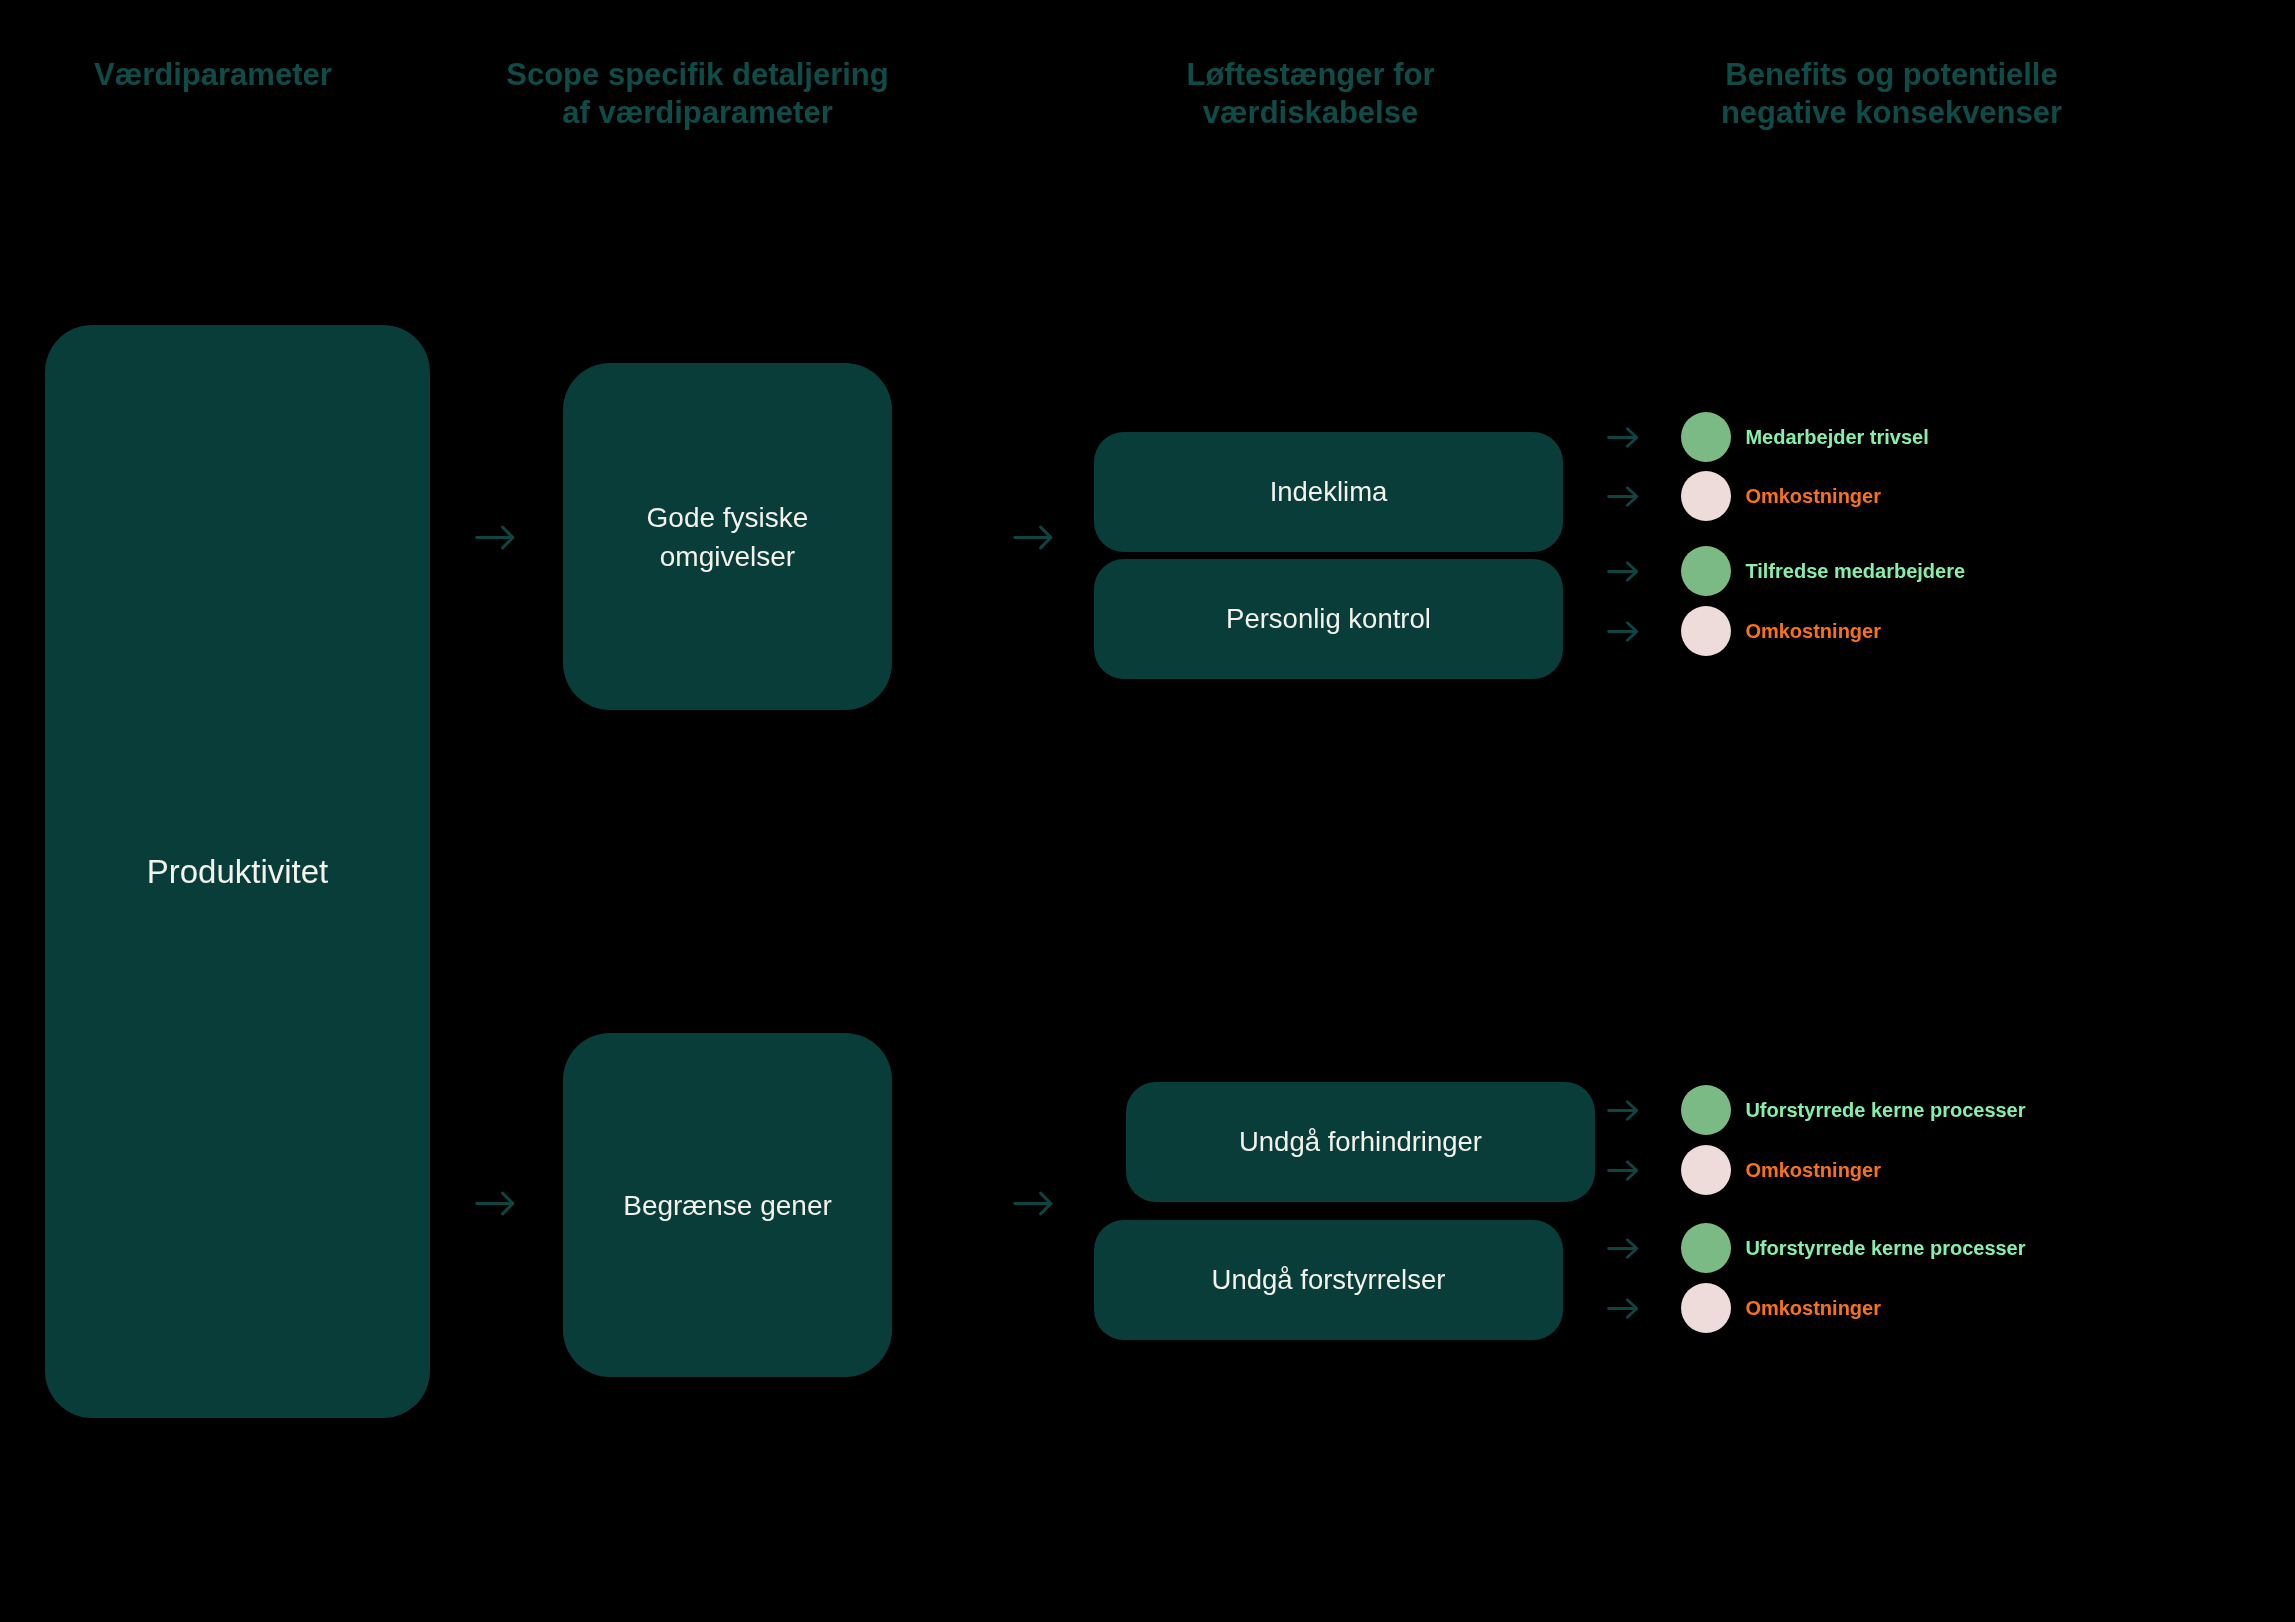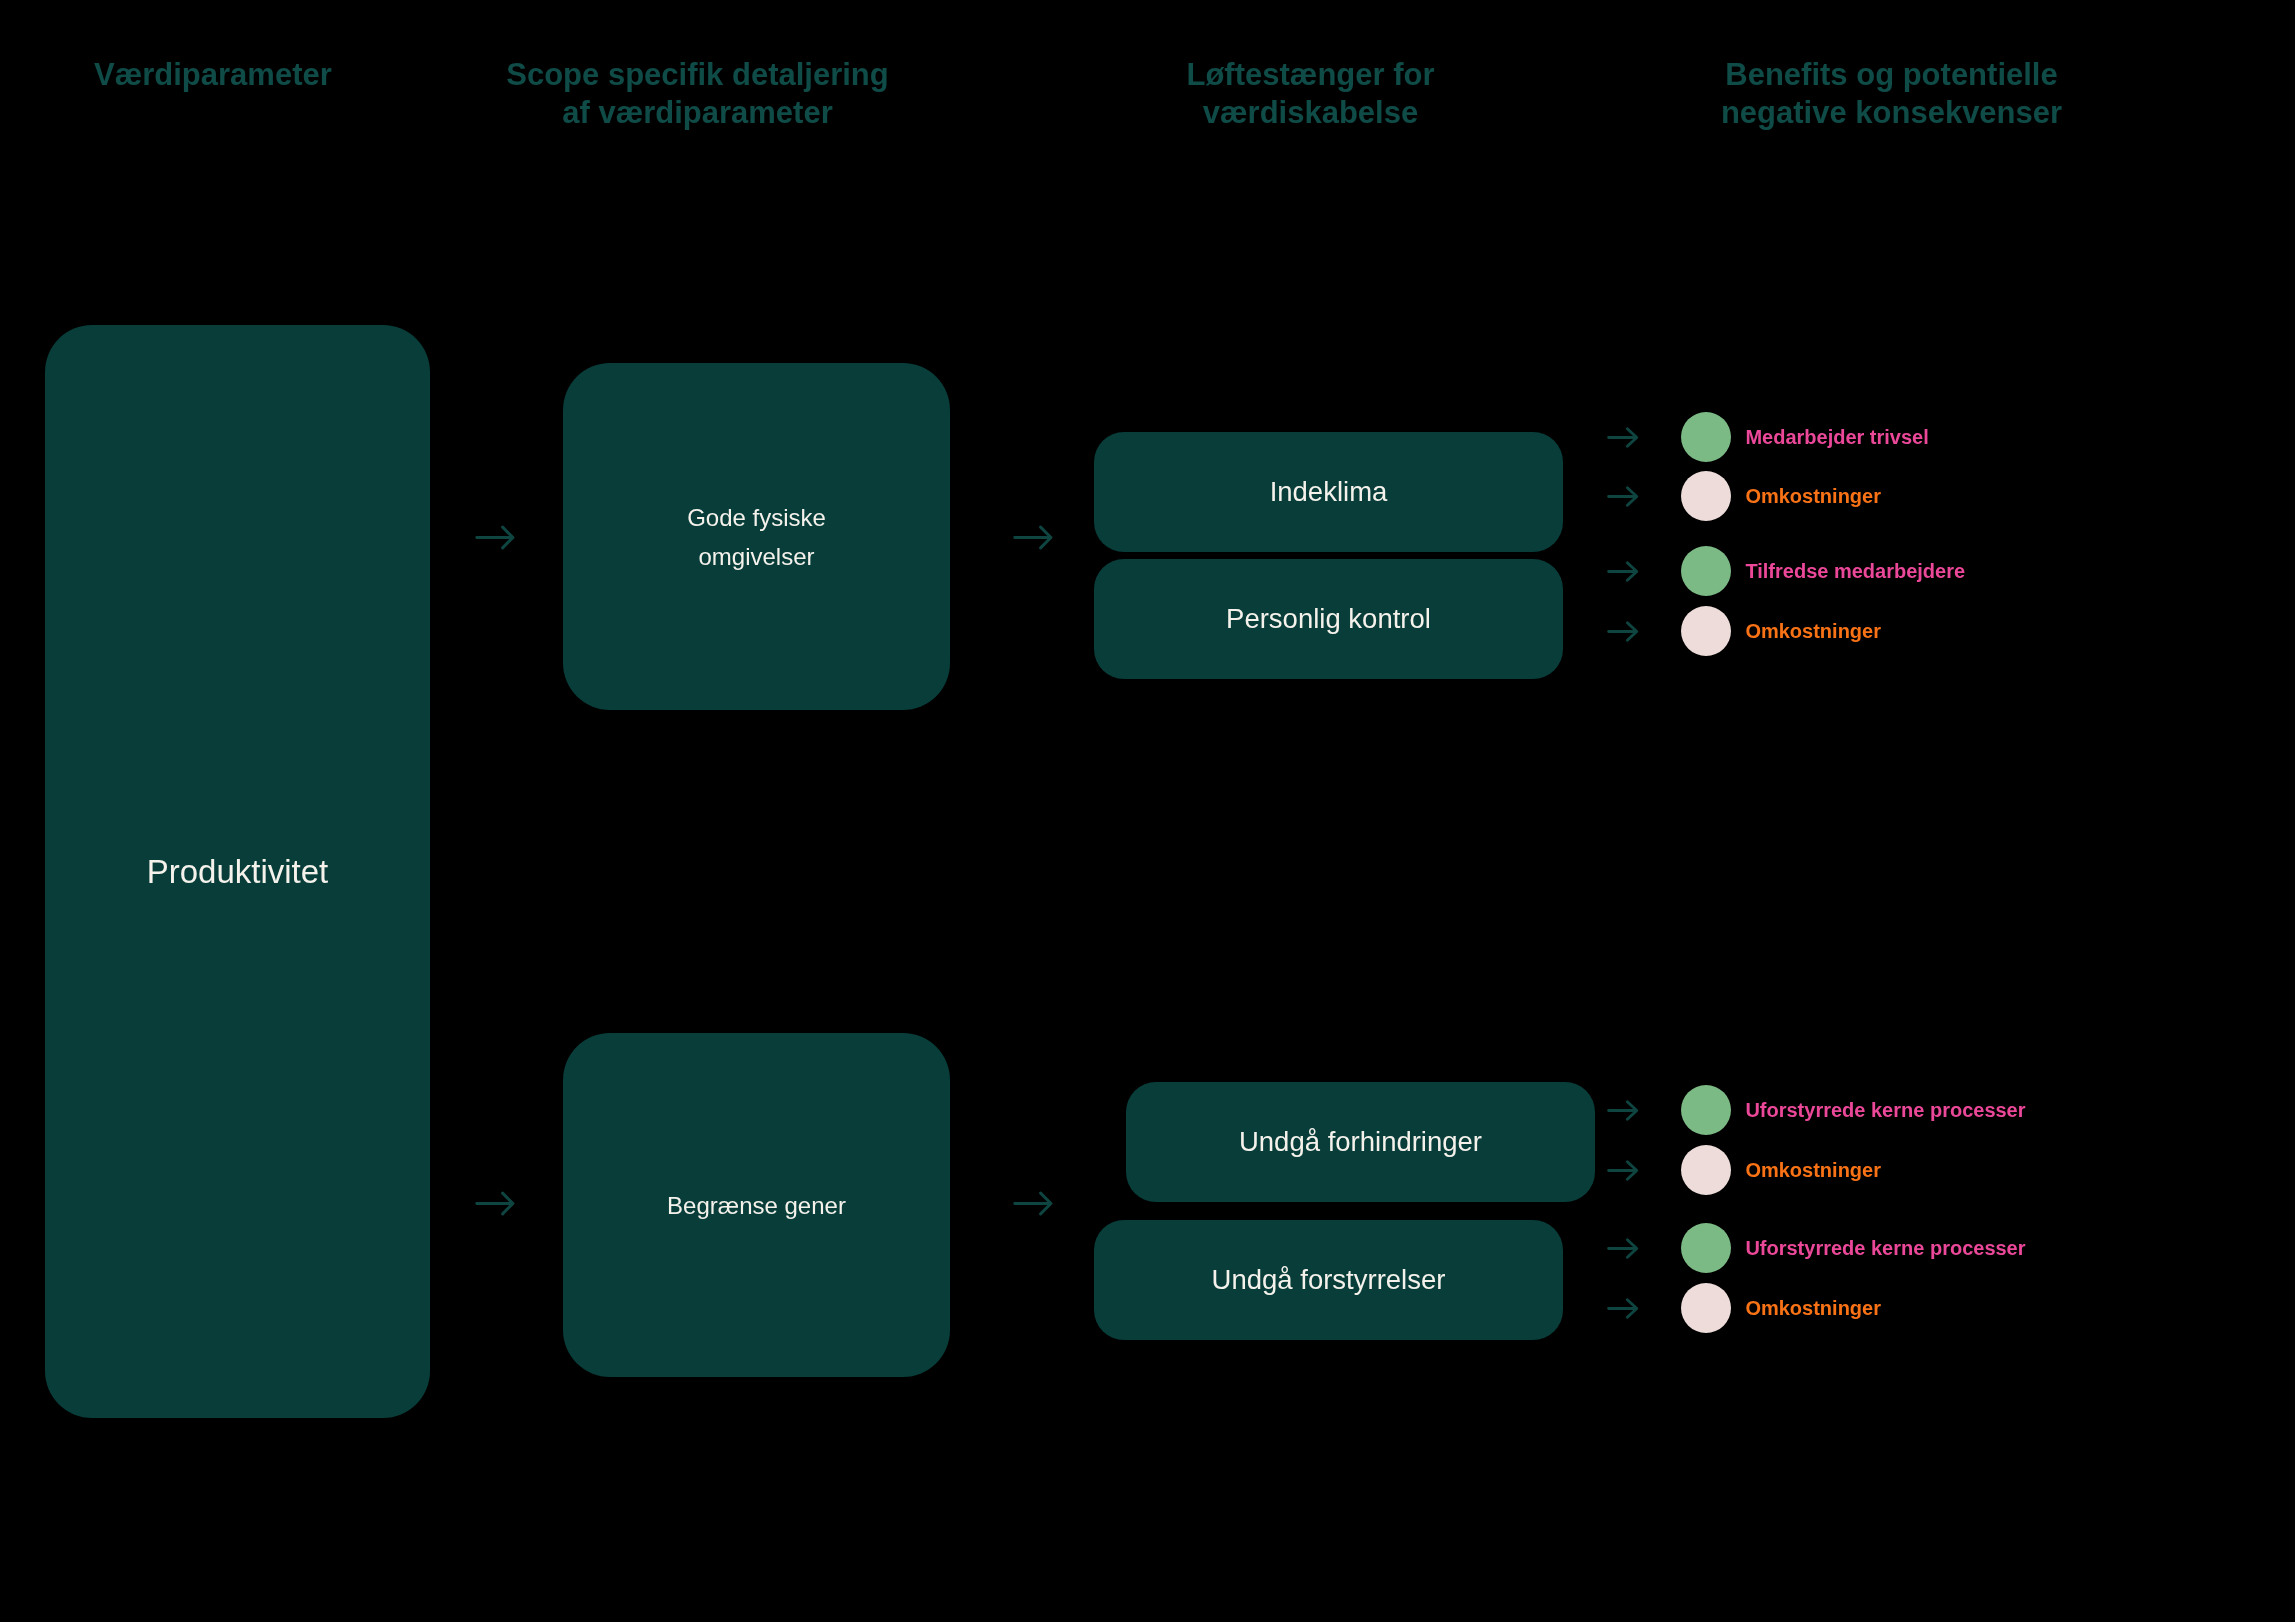--- a/index.html
+++ b/index.html
@@ -34,22 +34,22 @@
     align-items:center;
     justify-content:center;
     text-align:center;
     white-space:pre-line;
   }
   .node-value{
     left:45px;top:325px;width:385px;height:1093px;
     border-radius:47px;font-size:33px;
   }
   .node-scope{
-    left:563px;width:387px;border-radius:47px;
-    font-size:24px;line-height:39px;
+    left:563px;width:329px;border-radius:47px;
+    font-size:28px;line-height:39px;
   }
   .scope-0{top:363px;height:347px;}
   .scope-1{top:1033px;height:344px;}
   .node-lever{
     left:1094px;width:469px;height:120px;
     border-radius:30px;font-size:27.5px;
   }
   .lever-0{top:432px;}
   .lever-1{top:559px;}
   .lever-2{top:1082px;margin-left:32px;}
@@ -76,21 +76,21 @@
   .benefit-arrow{width:34px;height:25px;margin-right:41px;flex:none;}
   .dot{
     width:50px;height:50px;border-radius:50%;
     margin-right:14.4px;flex:none;
   }
   .dot-positive{background:#7CBA85;}
   .dot-negative{background:#EDDCD9;}
   .benefit-label{
     font-size:20px;font-weight:700;white-space:nowrap;
   }
-  .label-positive{color:#ec4899;}
+  .label-positive{color:#86efac;}
   .label-negative{color:#f97316;}
 
   .arrow-stroke{
     stroke:#0E4541;stroke-width:4.6;fill:none;
     stroke-linecap:round;stroke-linejoin:round;
   }
 </style>
 </head>
 <body>
 

